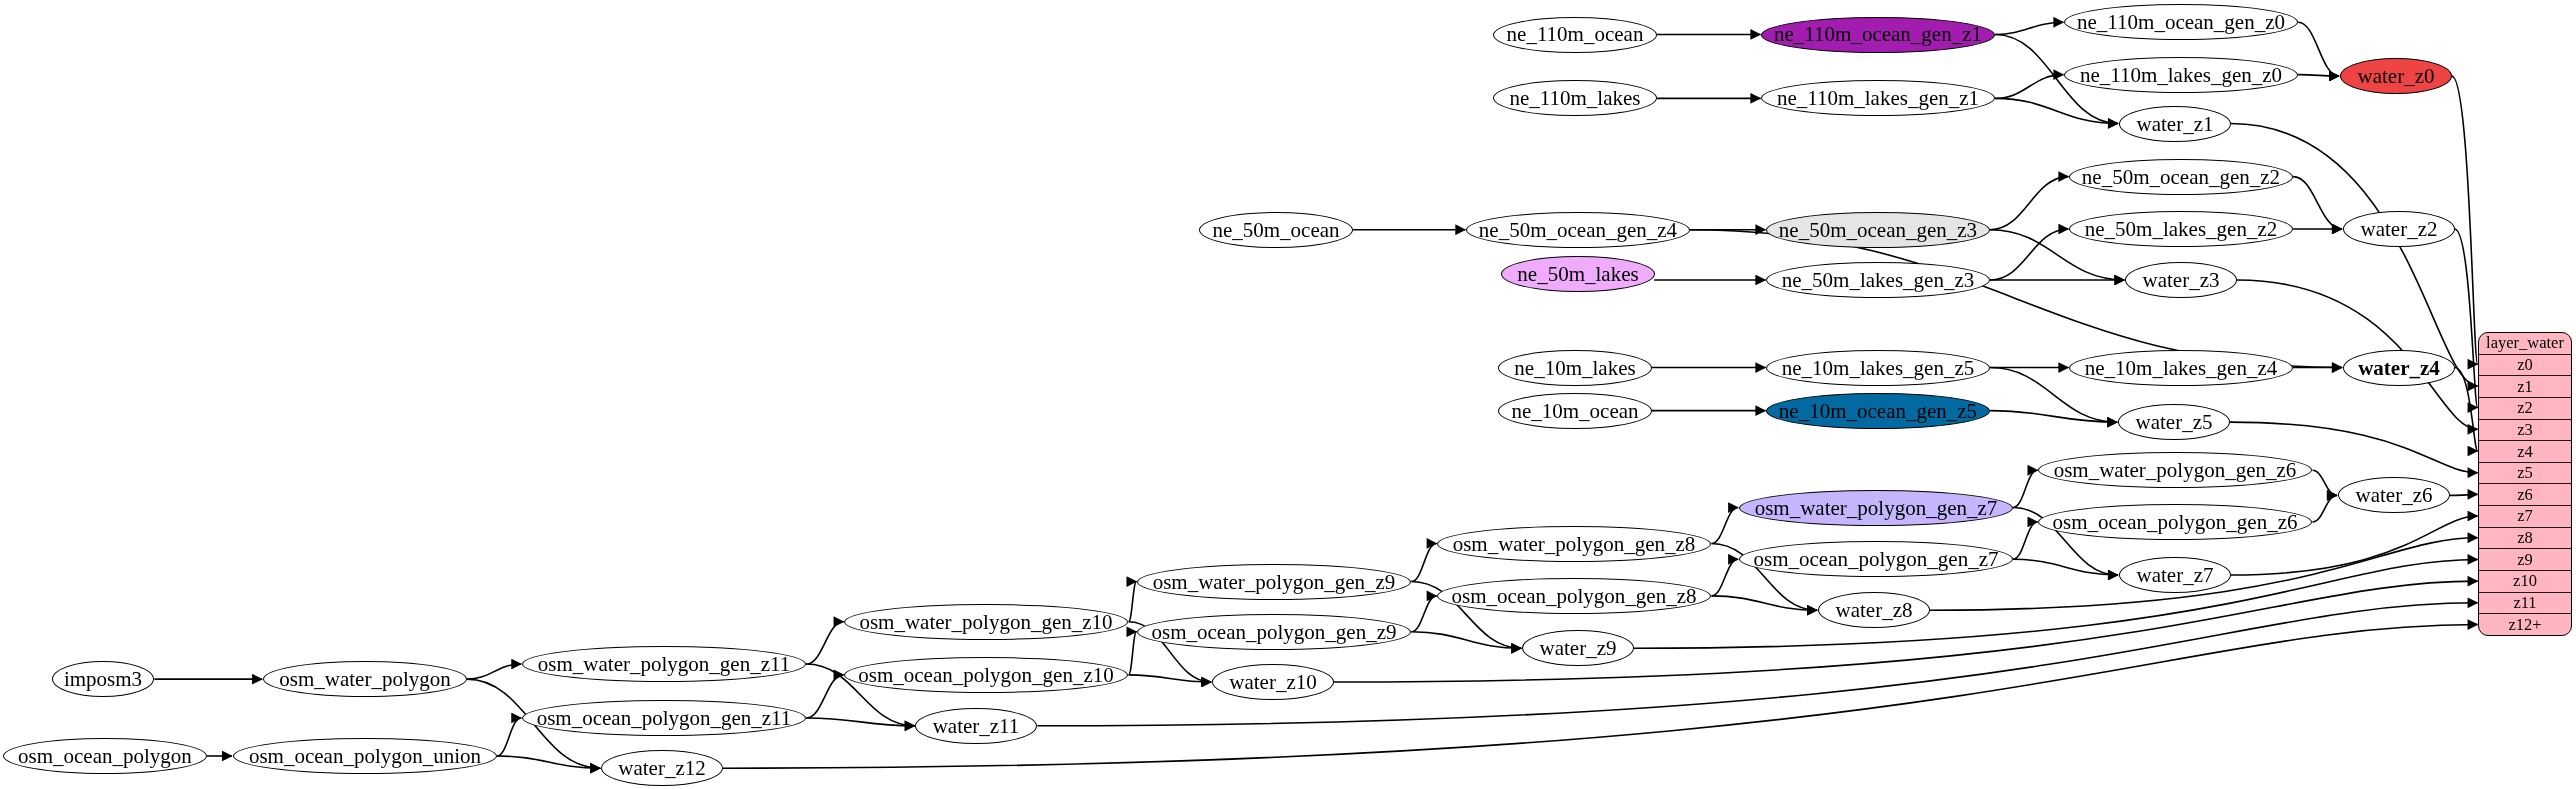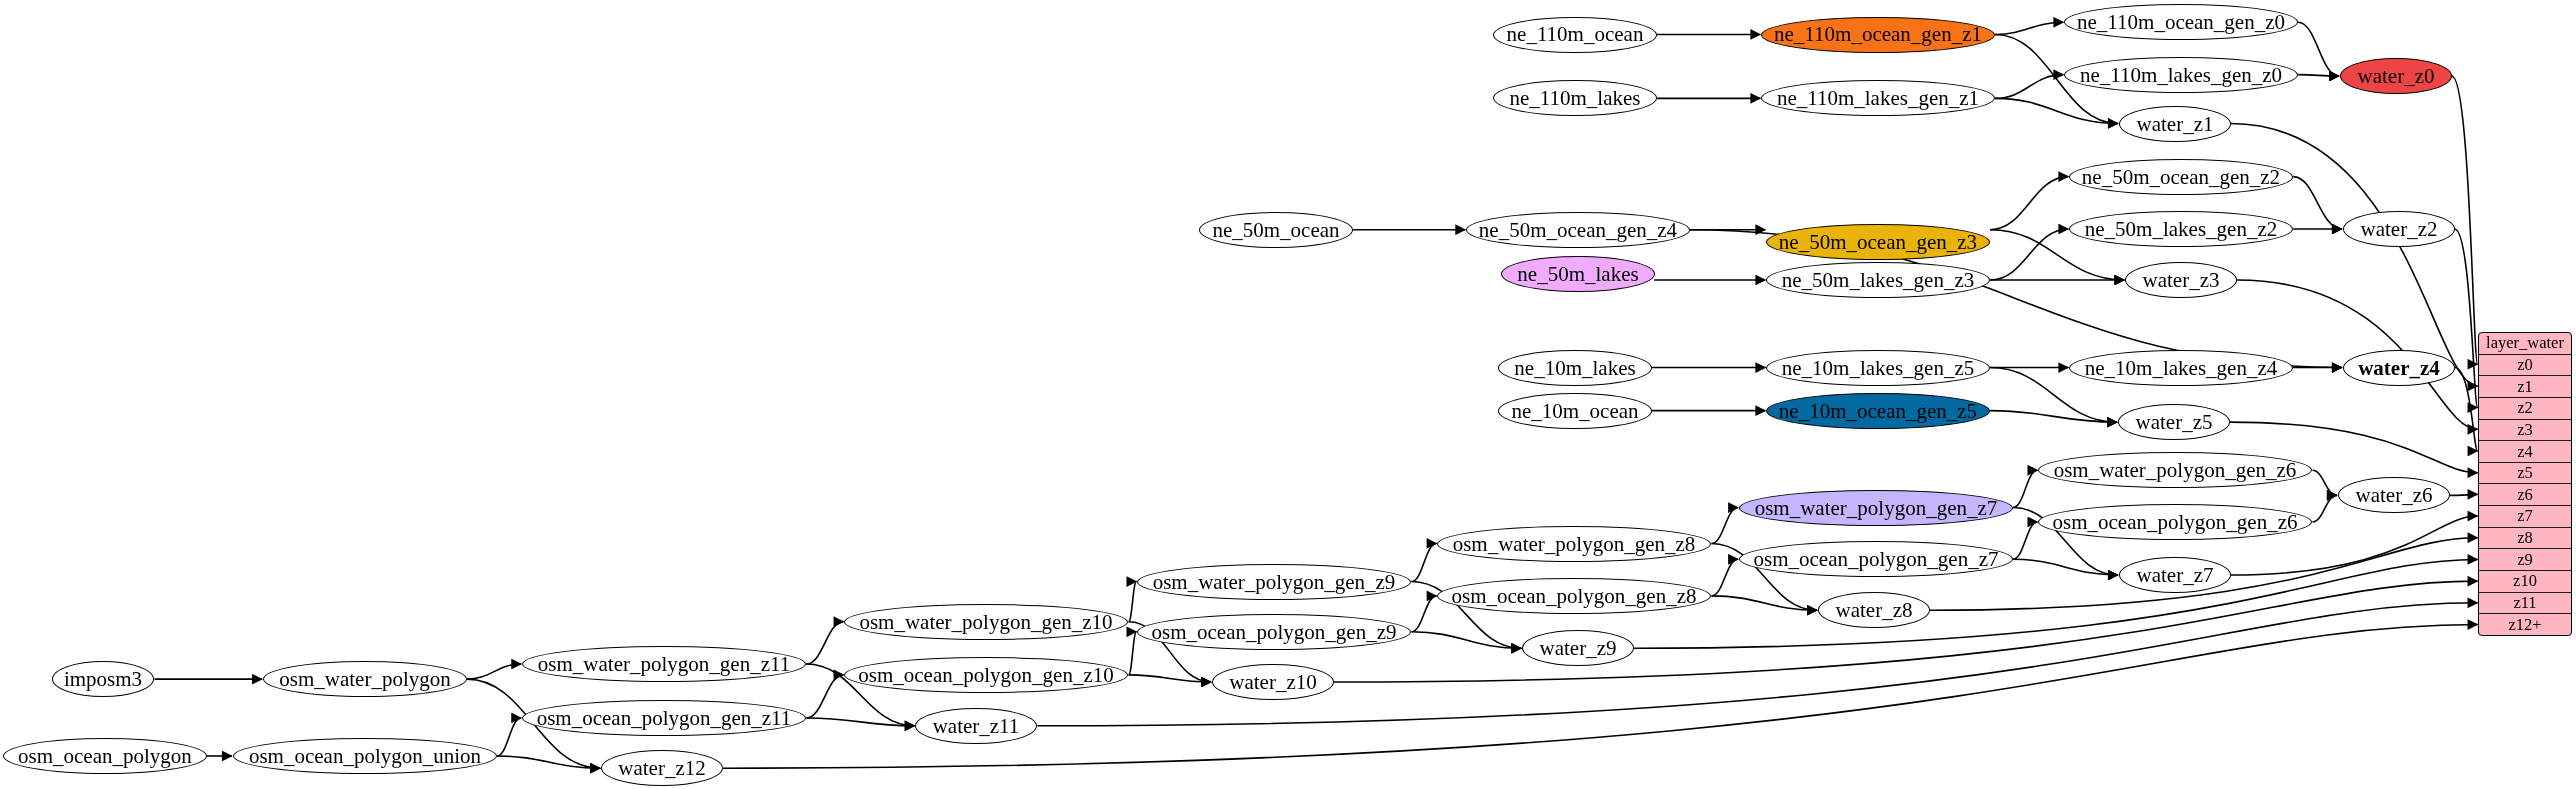--- a/index.html
+++ b/index.html
@@ -19,21 +19,21 @@
     background:#fff;
     display:flex;align-items:center;justify-content:center;
     font-size:21px;color:#000;
     white-space:nowrap;
     z-index:2;
   }
   #layer-table{
     position:absolute;
     box-sizing:border-box;
     border:1.4px solid #000;
-    border-radius:4px;
+    border-radius:10px;
     overflow:hidden;
     display:flex;flex-direction:column;
     z-index:2;
   }
   .t-cell{
     flex:1;
     display:flex;align-items:center;justify-content:center;
     font-size:16.5px;color:#000;
     border-top:1.4px solid #1a1a1a;
     box-sizing:border-box;
@@ -138,30 +138,30 @@
       <div class="node" style="left: 1739px; top: 541px; width: 274px; height: 36px; background: rgb(255, 255, 255); border-color: rgb(0, 0, 0);">osm_ocean_polygon_gen_z7</div>
       <div class="node" style="left: 2038px; top: 504px; width: 274px; height: 36px; background: rgb(255, 255, 255); border-color: rgb(0, 0, 0);">osm_ocean_polygon_gen_z6</div>
       <div class="node" style="left: 601px; top: 750px; width: 122px; height: 36px; background: rgb(255, 255, 255); border-color: rgb(0, 0, 0);">water_z12</div>
       <div class="node" style="left: 915px; top: 708px; width: 122px; height: 36px; background: rgb(255, 255, 255); border-color: rgb(0, 0, 0);">water_z11</div>
       <div class="node" style="left: 1212px; top: 664px; width: 122px; height: 36px; background: rgb(255, 255, 255); border-color: rgb(0, 0, 0);">water_z10</div>
       <div class="node" style="left: 1522px; top: 630px; width: 112px; height: 36px; background: rgb(255, 255, 255); border-color: rgb(0, 0, 0);">water_z9</div>
       <div class="node" style="left: 1818px; top: 592px; width: 112px; height: 36px; background: rgb(255, 255, 255); border-color: rgb(0, 0, 0);">water_z8</div>
       <div class="node" style="left: 2119px; top: 557px; width: 112px; height: 36px; background: rgb(255, 255, 255); border-color: rgb(0, 0, 0);">water_z7</div>
       <div class="node" style="left: 2338px; top: 477px; width: 112px; height: 36px; background: rgb(255, 255, 255); border-color: rgb(0, 0, 0);">water_z6</div>
       <div class="node" style="left: 1493px; top: 16.5px; width: 164px; height: 36px; background: rgb(255, 255, 255); border-color: rgb(0, 0, 0);">ne_110m_ocean</div>
-      <div class="node" style="left: 1761px; top: 16.5px; width: 234px; height: 36px; background: #f97316; border-color: rgb(0, 0, 0);">ne_110m_ocean_gen_z1</div>
+      <div class="node" style="left: 1761px; top: 16.5px; width: 234px; height: 36px; background: #a21caf; border-color: rgb(0, 0, 0);">ne_110m_ocean_gen_z1</div>
       <div class="node" style="left: 2064px; top: 4.3px; width: 234px; height: 36px; background: rgb(255, 255, 255); border-color: rgb(0, 0, 0);">ne_110m_ocean_gen_z0</div>
       <div class="node" style="left: 1493px; top: 80px; width: 164px; height: 36px; background: rgb(255, 255, 255); border-color: rgb(0, 0, 0);">ne_110m_lakes</div>
       <div class="node" style="left: 1761px; top: 80px; width: 234px; height: 36px; background: rgb(255, 255, 255); border-color: rgb(0, 0, 0);">ne_110m_lakes_gen_z1</div>
       <div class="node" style="left: 2064px; top: 57px; width: 234px; height: 36px; background: rgb(255, 255, 255); border-color: rgb(0, 0, 0);">ne_110m_lakes_gen_z0</div>
       <div class="node" style="left: 2340px; top: 58px; width: 112px; height: 36px; background: #ef4444; border-color: rgb(0, 0, 0);">water_z0</div>
       <div class="node" style="left: 2119px; top: 106px; width: 112px; height: 36px; background: rgb(255, 255, 255); border-color: rgb(0, 0, 0);">water_z1</div>
       <div class="node" style="left: 1199px; top: 212px; width: 154px; height: 36px; background: rgb(255, 255, 255); border-color: rgb(0, 0, 0);">ne_50m_ocean</div>
       <div class="node" style="left: 1466px; top: 212px; width: 224px; height: 36px; background: rgb(255, 255, 255); border-color: rgb(0, 0, 0);">ne_50m_ocean_gen_z4</div>
-      <div class="node" style="left: 1766px; top: 224px; width: 224px; height: 36px; background: #eab308; border-color: rgb(0, 0, 0);">ne_50m_ocean_gen_z3</div>
+      <div class="node" style="left: 1766px; top: 212px; width: 224px; height: 36px; background: #e5e5e5; border-color: rgb(0, 0, 0);">ne_50m_ocean_gen_z3</div>
       <div class="node" style="left: 2069px; top: 159px; width: 224px; height: 36px; background: rgb(255, 255, 255); border-color: rgb(0, 0, 0);">ne_50m_ocean_gen_z2</div>
       <div class="node" style="left: 1501px; top: 256px; width: 154px; height: 36px; background: #f0abfc; border-color: rgb(0, 0, 0);">ne_50m_lakes</div>
       <div class="node" style="left: 1766px; top: 262px; width: 224px; height: 36px; background: rgb(255, 255, 255); border-color: rgb(0, 0, 0);">ne_50m_lakes_gen_z3</div>
       <div class="node" style="left: 2069px; top: 211px; width: 224px; height: 36px; background: rgb(255, 255, 255); border-color: rgb(0, 0, 0);">ne_50m_lakes_gen_z2</div>
       <div class="node" style="left: 2343px; top: 211px; width: 112px; height: 36px; background: rgb(255, 255, 255); border-color: rgb(0, 0, 0);">water_z2</div>
       <div class="node" style="left: 2125px; top: 262px; width: 112px; height: 36px; background: rgb(255, 255, 255); border-color: rgb(0, 0, 0);">water_z3</div>
       <div class="node" style="left: 1498px; top: 350px; width: 154px; height: 36px; background: rgb(255, 255, 255); border-color: rgb(0, 0, 0);">ne_10m_lakes</div>
       <div class="node" style="left: 1766px; top: 350px; width: 224px; height: 36px; background: rgb(255, 255, 255); border-color: rgb(0, 0, 0);">ne_10m_lakes_gen_z5</div>
       <div class="node" style="left: 2069px; top: 350px; width: 224px; height: 36px; background: rgb(255, 255, 255); border-color: rgb(0, 0, 0);">ne_10m_lakes_gen_z4</div>
       <div class="node" style="left: 2343px; top: 350px; width: 112px; height: 36px; background: rgb(255, 255, 255); border-color: rgb(0, 0, 0); font-weight: bold;">water_z4</div>

